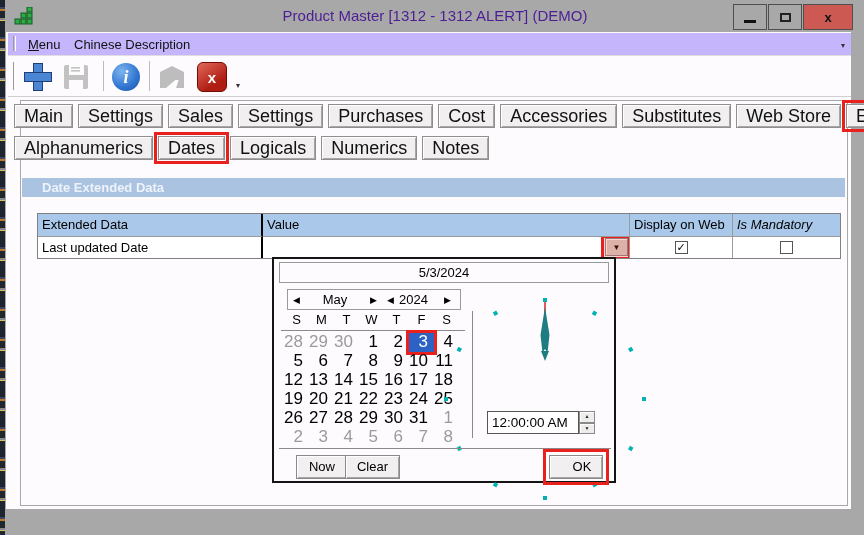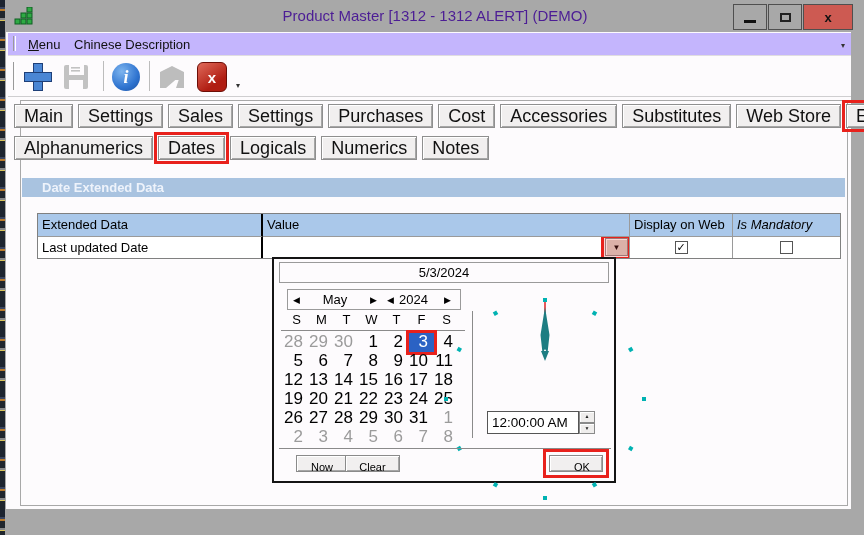--- a/index.html
+++ b/index.html
@@ -105,22 +105,22 @@
   .clock-dot { position:absolute; left:50px; top:50px; width:4px; height:4px; background:#00b2b2; transform-origin:2px 54px; }
   .hand-svg { position:absolute; left:0; top:0; }
 
   .time-box { position:absolute; left:213px; top:152px; width:108px; height:23px; display:flex; }
   .time-text { width:92px; height:23px; border:1px solid #555; background:#fff; font-size:13.5px; line-height:21px; padding-left:4px; }
   .spinner { width:16px; display:flex; flex-direction:column; }
   .spin { flex:1; border:1px solid #8a8a8a; background:#efedec; box-shadow:inset 1px 1px 0 #fff;
     font-size:5px; line-height:9px; text-align:center; color:#222; }
 
   .p-hr { position:absolute; left:5px; top:189px; width:332px; border-top:1px solid #8a8a8a; }
-  .p-btn { position:absolute; top:196px; height:17px; background:#f1efef; border:1px solid #8a8a8a;
-    box-shadow:inset 1px 1px 0 #fff, inset -1px -1px 0 #a6a6a6; font-size:11px; text-align:center; line-height:22px; }
+  .p-btn { position:absolute; top:196px; height:24px; background:#f1efef; border:1px solid #8a8a8a;
+    box-shadow:inset 1px 1px 0 #fff, inset -1px -1px 0 #a6a6a6; font-size:13px; text-align:center; line-height:22px; }
   .btn-now { left:22px; width:52px; }
   .btn-clear { left:71px; width:55px; }
   .btn-ok { left:275px; width:54px; outline:3px solid #e8211c; outline-offset:3px;padding-left:12px; }
 </style>
 </head>
 <body>
 
 <div id="screen">
   <div class="edge-strip"></div>
   <div class="content-bg"></div>

